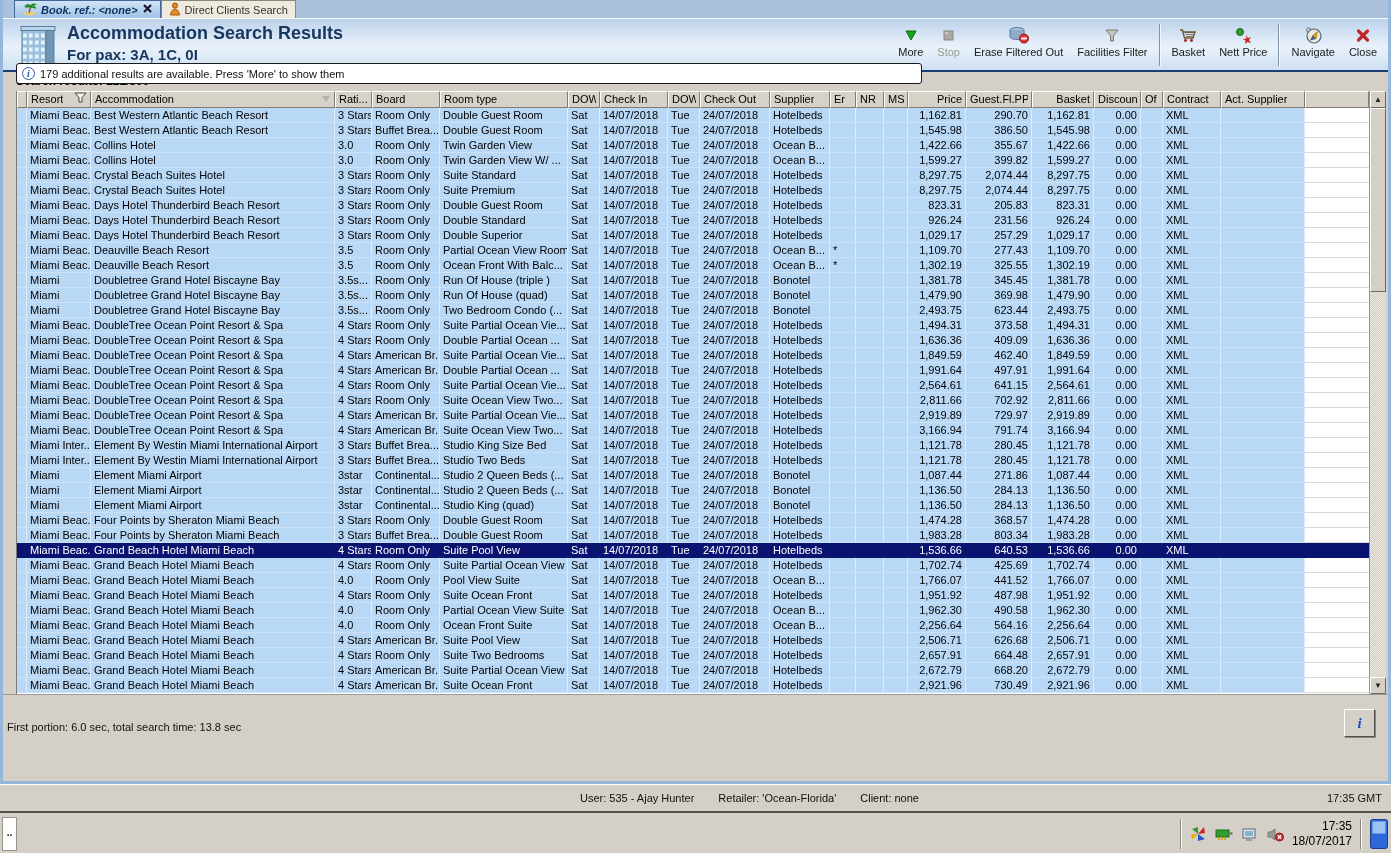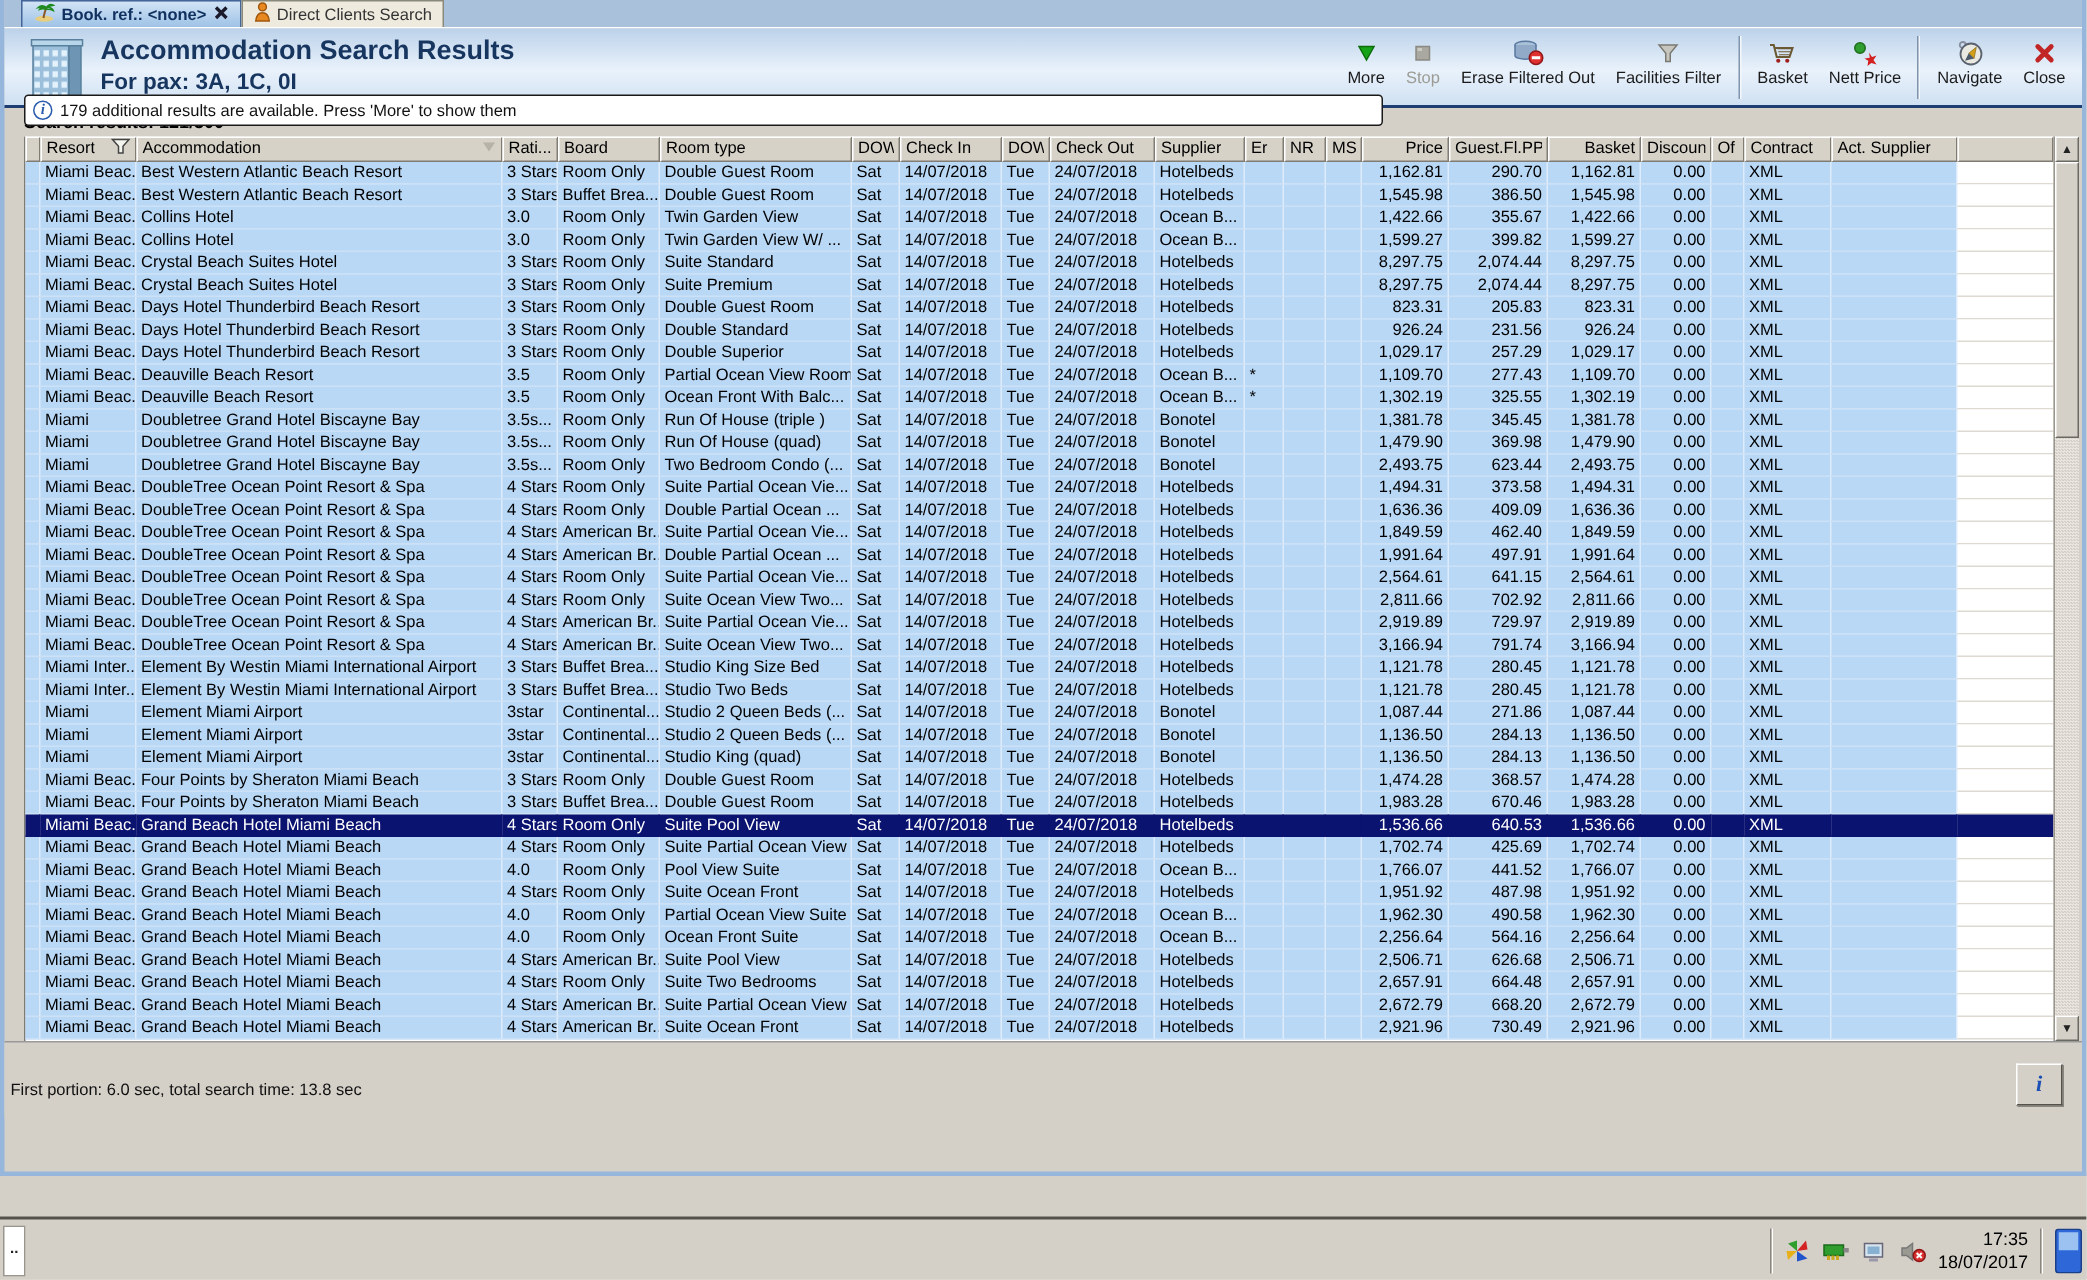--- a/index.html
+++ b/index.html
@@ -9,21 +9,21 @@
 
   
   .app { position:absolute; left:0; top:0; width:1391px; height:784px;
     border-left:3px solid #96b6dc; border-right:3px solid #96b6dc; border-bottom:3px solid #96b6dc;
     background:#d4d0c8; }
 
   
   .tabbar { height:19px; background:#aac1dc; display:flex; align-items:flex-end; padding-left:11px; border-bottom:1px solid #fff; }
   .wtab { display:flex; align-items:center; gap:4px; height:18px; padding:0 7px;
     border:1px solid #44659a; border-bottom:none; font-size:11px; cursor:default; }
-  .wtab.active { background:linear-gradient(#d2e4f6,#9ec2e6); color:#10305e; font-weight:bold; }
+  .wtab.active { background:linear-gradient(#d2e4f6,#9ec2e6); color:#10305e; font-weight:bold;font-style:italic; }
   .wtab.inactive { background:#eeeade; color:#333; border-color:#8a8a7a; }
 
   
   .banner { position:relative; height:53px;
     background:linear-gradient(#bcd2ea, #e9f2fb 55%, #cfe0f2); border-bottom:2px solid #1c3e72; }
   .building { position:absolute; left:13px; top:6px; }
   .titles { position:absolute; left:64px; top:4px; color:#16355f; }
   .title { font-size:18px; font-weight:bold; }
   .subtitle { font-size:15px; font-weight:bold; margin-top:2px; }
   .infobar { position:absolute; left:13px; top:44px; width:906px; height:21px; background:#fff;
@@ -997,21 +997,21 @@
               <div class="cell" style="width: 128px; flex: 0 0 auto;">Double Guest Room</div>
               <div class="cell" style="width: 32px; flex: 0 0 auto;">Sat</div>
               <div class="cell" style="width: 68px; flex: 0 0 auto;">14/07/2018</div>
               <div class="cell" style="width: 32px; flex: 0 0 auto;">Tue</div>
               <div class="cell" style="width: 70px; flex: 0 0 auto;">24/07/2018</div>
               <div class="cell" style="width: 60px; flex: 0 0 auto;">Hotelbeds</div>
               <div class="cell" style="width: 26px; flex: 0 0 auto;"></div>
               <div class="cell" style="width: 28px; flex: 0 0 auto;"></div>
               <div class="cell" style="width: 24px; flex: 0 0 auto;"></div>
               <div class="cell num" style="width: 58px; flex: 0 0 auto;">1,983.28</div>
-              <div class="cell num" style="width: 66px; flex: 0 0 auto;">670.46</div>
+              <div class="cell num" style="width: 66px; flex: 0 0 auto;">803.34</div>
               <div class="cell num" style="width: 62px; flex: 0 0 auto;">1,983.28</div>
               <div class="cell num" style="width: 47px; flex: 0 0 auto;">0.00</div>
               <div class="cell" style="width: 22px; flex: 0 0 auto;"></div>
               <div class="cell" style="width: 58px; flex: 0 0 auto;">XML</div>
               <div class="cell" style="width: 84px; flex: 0 0 auto;"></div>
               <div class="cell fill"></div>
             </div>
             <div class="row selected">
               <div class="cell" style="width: 10px; flex: 0 0 auto;"></div>
               <div class="cell" style="width: 64px; flex: 0 0 auto;">Miami Beac...</div>
@@ -1263,20 +1263,28 @@
       </div>
     </div>
 
     <div class="belowgrid">
       <span class="portion-status">First portion: 6.0 sec, total search time: 13.8 sec</span>
       <button class="ibtn">i</button>
     </div>
 
   </div>
 
+  <div class="statusbar">
+    <span class="sbinfo">
+      <span>User: 535 - Ajay Hunter</span>
+      <span>Retailer: 'Ocean-Florida'</span>
+      <span>Client: none</span>
+    </span>
+    <span class="gmt">17:35 GMT</span>
+  </div>
 
   <div class="taskbar">
     <div class="qlbox">..</div>
     <div class="tray">
       <div class="traysep"></div>
       <span class="trayicon">
         <svg width="17" height="16">
             <polygon points="8,8 2,3 8,1" fill="#2f9e2f"></polygon>
             <polygon points="8,8 14,1 15,7" fill="#d42222"></polygon>
             <polygon points="8,8 15,13 8,15" fill="#2255cc"></polygon>

